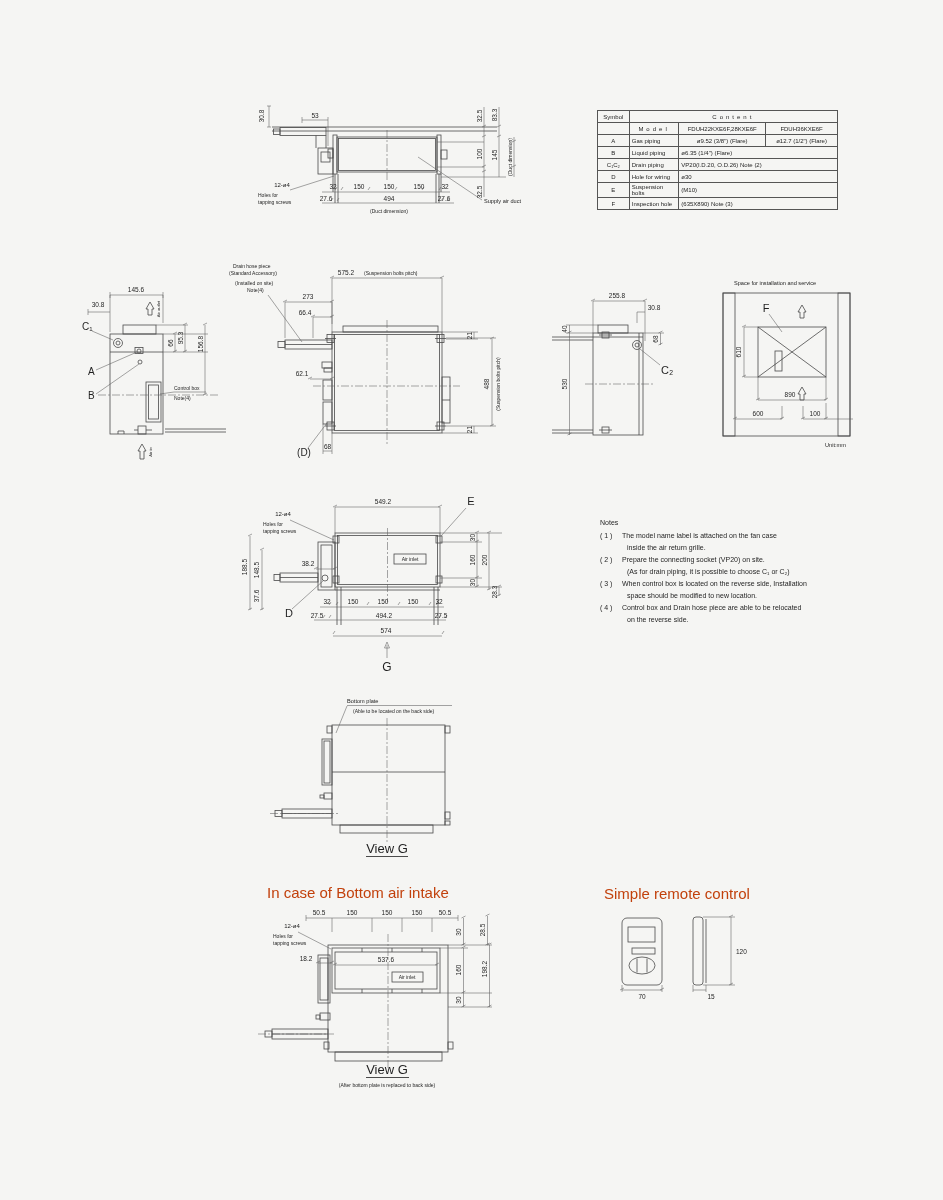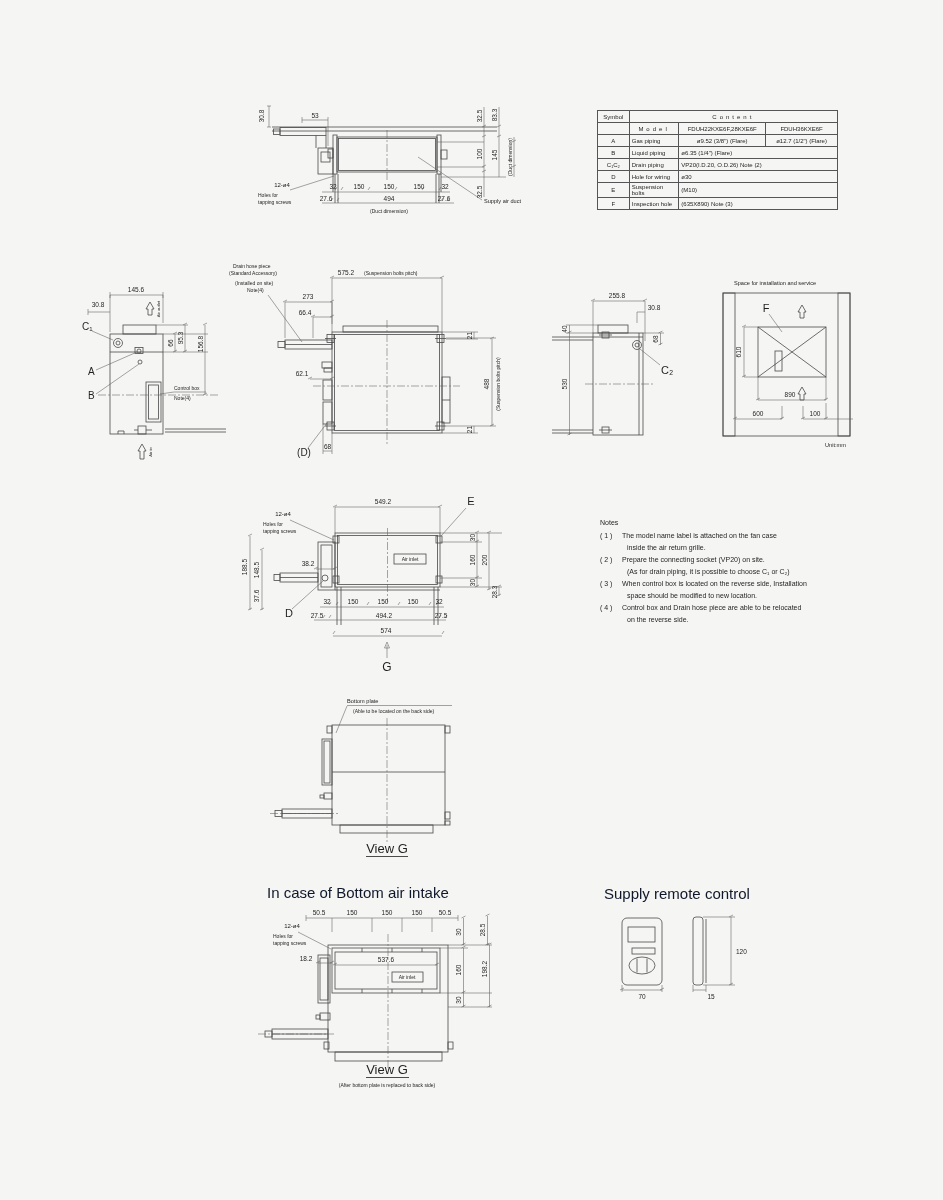--- a/index.html
+++ b/index.html
@@ -5,21 +5,21 @@
   html,body{margin:0;padding:0;}
   #page{position:relative;width:943px;height:1200px;background:#f5f5f3;font-family:"Liberation Sans",sans-serif;overflow:hidden;}
   svg{position:absolute;overflow:visible;}
   .ln,.ln *{stroke:#4a4a4a;stroke-width:0.8;fill:none;stroke-linecap:butt;}
   .tn,.tn *{stroke:#5b5b5b;stroke-width:0.55;fill:none;}
   .cl{stroke:#606060;stroke-width:0.55;fill:none;stroke-dasharray:8 2 2 2;}
   text{font-family:"Liberation Sans",sans-serif;fill:#1f1f1f;stroke:none;text-anchor:middle;}
   .s4{font-size:4.2px}.s5{font-size:5px}.s55{font-size:5.6px}.s6{font-size:6px}.s65{font-size:6.5px}
   .s10{font-size:10px}.s11{font-size:11px}.s12{font-size:12px}.s13{font-size:13px}
   .st{text-anchor:start}
-  .title{position:absolute;font-size:15px;color:#0f172a;white-space:nowrap;}
+  .title{position:absolute;font-size:15px;color:#c2410c;white-space:nowrap;}
   
   #spec-table{position:absolute;left:597px;top:110px;width:241px;border-collapse:collapse;font-size:6px;color:#1f1f1f;}
   #spec-table td{border:0.8px solid #555;padding:1px 2px;height:9px;text-align:center;}
   #spec-table td.nm{text-align:left;}
   #spec-table td.sp{letter-spacing:3px;}
   
   #notes{position:absolute;left:600px;top:517px;width:268px;font-size:7px;color:#1f1f1f;line-height:12px;}
   #notes .note-title{margin-bottom:1px;}
   .note-item{display:flex;}
   .note-num{width:22px;flex:0 0 22px;}
@@ -476,21 +476,21 @@
       <text class="s65" transform="rotate(-90 244.5 28)" x="244.5" y="28">28.5</text>
       <text class="s65" transform="rotate(-90 220.5 68)" x="220.5" y="68">160</text>
       <text class="s65" transform="rotate(-90 246.5 67)" x="246.5" y="67">198.2</text>
       <text class="s65" transform="rotate(-90 220.5 98)" x="220.5" y="98">30</text>
       <text class="s13" x="147" y="172">View G</text>
       <path d="M126,175.5 H169" stroke="#1f1f1f" stroke-width="0.8"></path>
       <text class="s5" x="147" y="185">(After bottom plate is replaced to back side)</text>
     </g>
   </svg>
 
-  <div class="title" style="left:604px;top:885px">Supply remote control</div>
+  <div class="title" style="left:604px;top:885px">Simple remote control</div>
 
   <svg style="left:590px;top:900px" width="200" height="110" viewBox="0 0 200 110">
     <g class="ln">
       <rect x="32" y="18" width="40" height="67" rx="5"></rect>
       <rect x="38" y="27" width="27" height="15"></rect>
       <rect x="42" y="48" width="23" height="6"></rect>
       <ellipse cx="52" cy="65.5" rx="13" ry="8.5"></ellipse>
       <path d="M47,58.5 V72.5 M57,58.5 V72.5"></path>
       <rect x="103" y="17" width="10" height="68" rx="3"></rect>
       <path d="M116,19 V83"></path>

